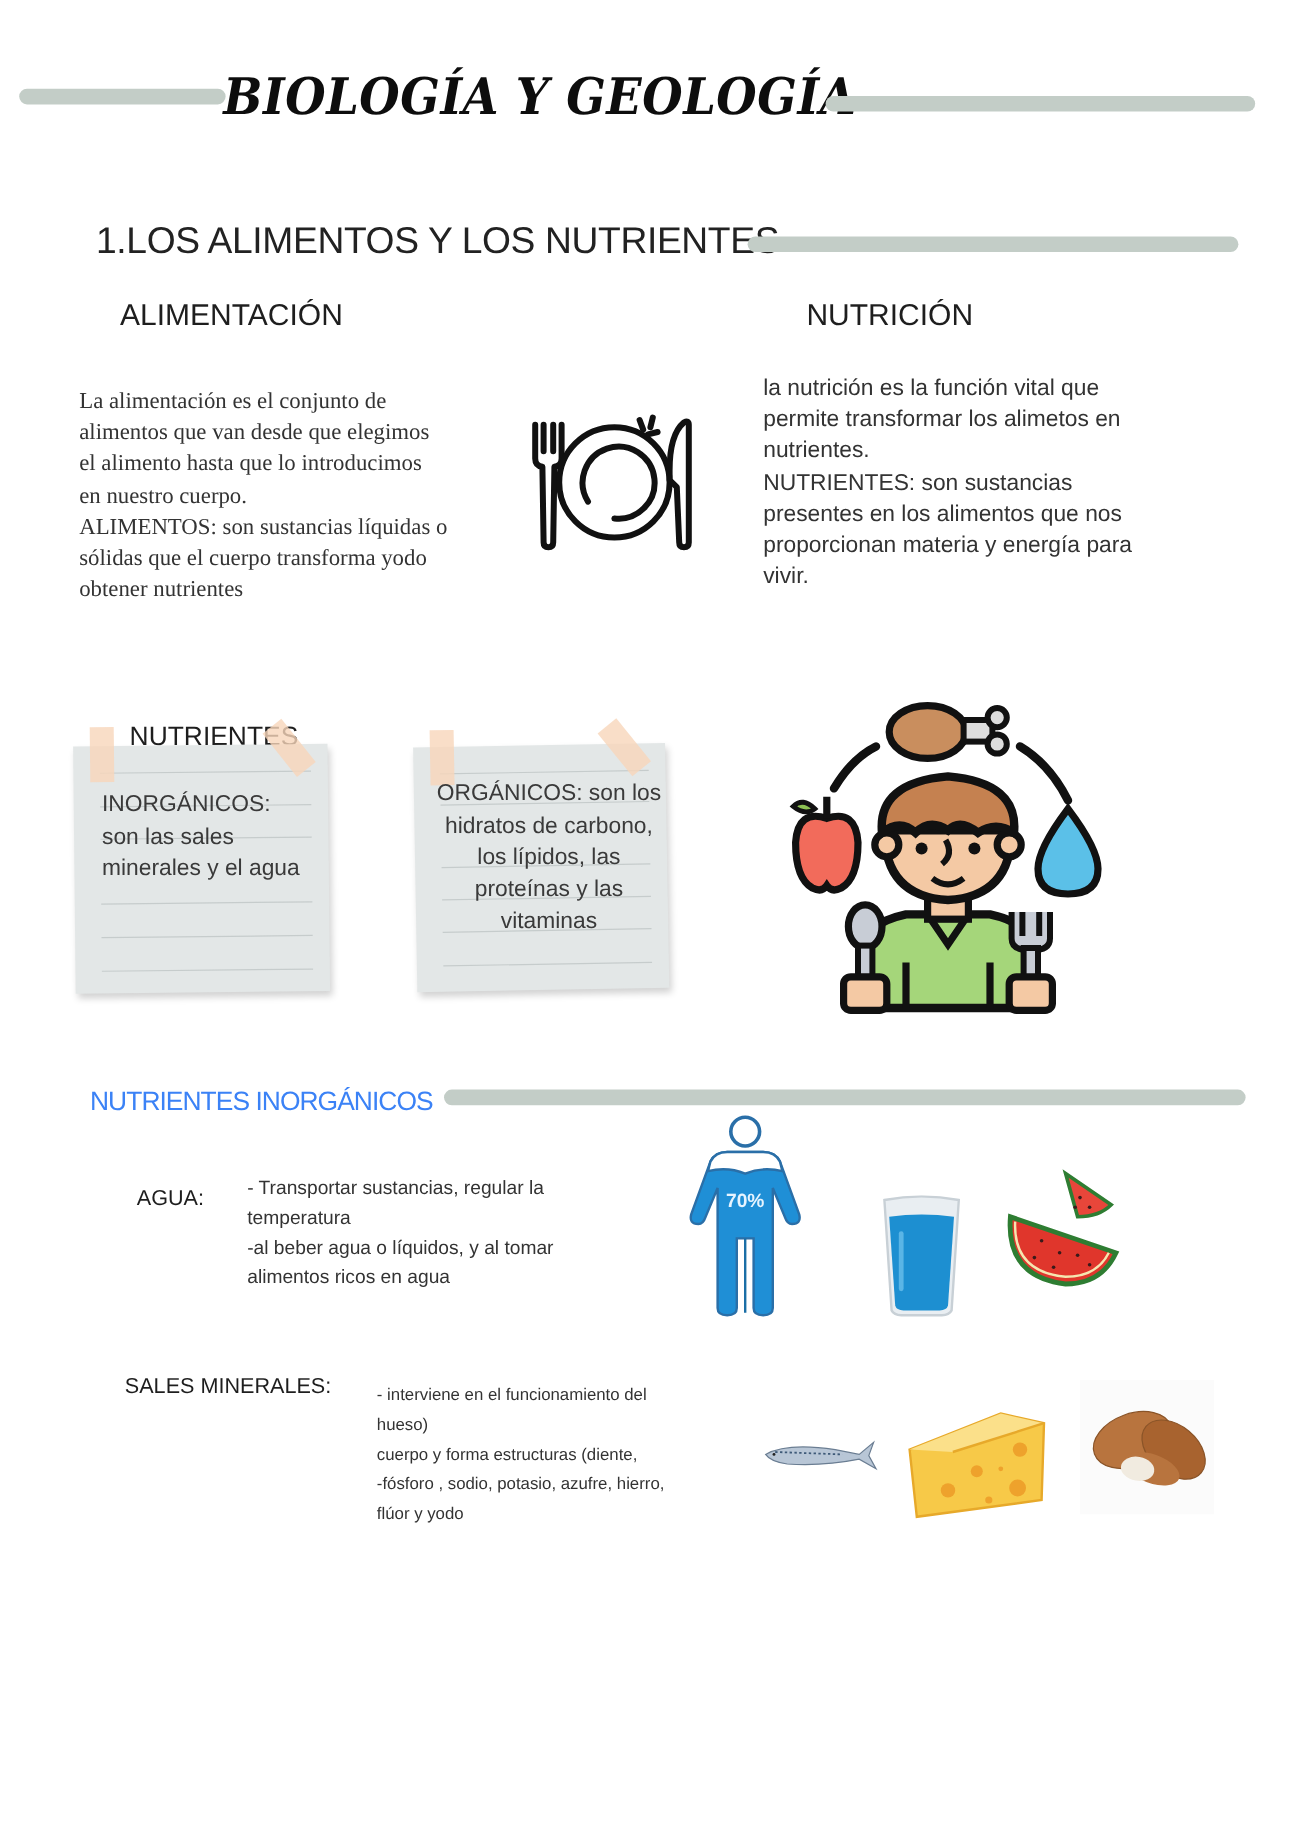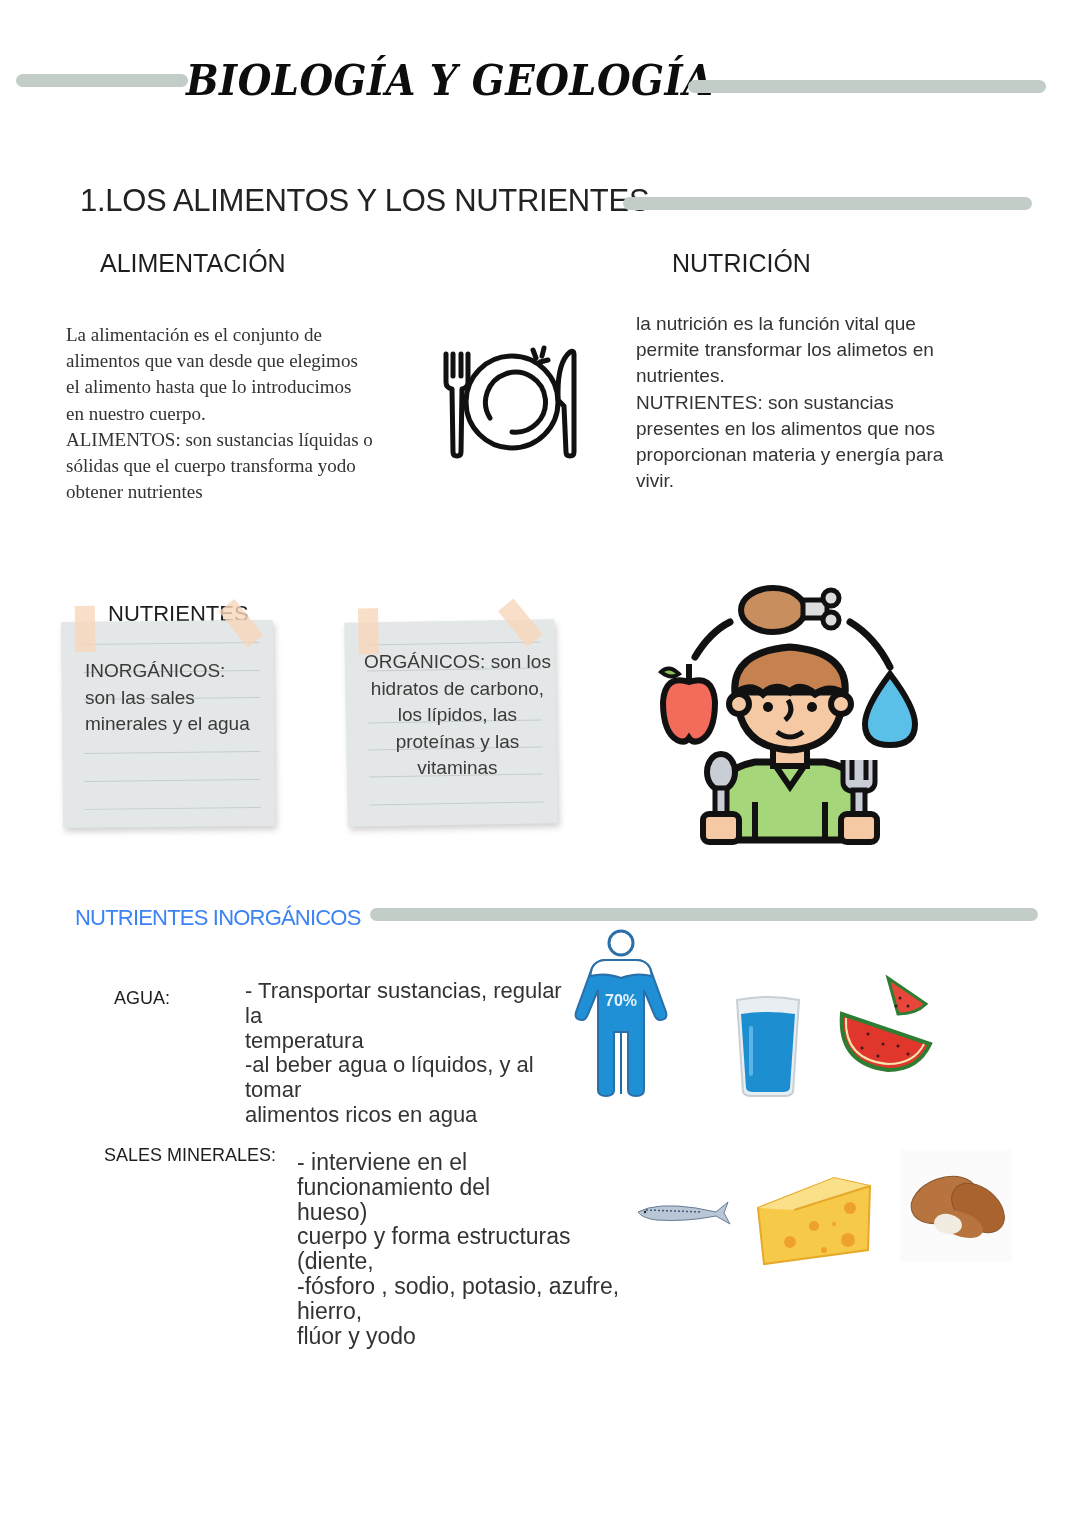--- a/index.html
+++ b/index.html
@@ -179,21 +179,21 @@
     <path d="M188 178 L188 200 Q188 210 204 210 Q220 210 220 200 L220 178 M197 178 L197 198 M211 178 L211 198" fill="#c8cdd6" stroke="#111" stroke-width="5"></path>
     <rect x="198" y="208" width="12" height="28" fill="#c8cdd6" stroke="#111" stroke-width="5"></rect>
     <rect x="186" y="232" width="36" height="28" rx="6" fill="#f4c9a4" stroke="#111" stroke-width="6"></rect>
   </svg>
 </div>
 
 <div class="sub-title">NUTRIENTES INORGÁNICOS</div>
 <div class="bar" style="left:370px; top:908px; width:668px;"></div>
 
 <div class="tag small" style="left:110px; top:989px;">AGUA:</div>
-<div class="para" style="left:206px; top:979px; width:330px; font-size:22px; line-height:24.8px;margin-left:39px;">
+<div class="para" style="left:206px; top:979px; width:330px; font-size:16px; line-height:24.8px;">
   <div>- Transportar sustancias, regular la</div>
   <div>temperatura</div>
   <div>-al beber agua o líquidos, y al tomar</div>
   <div>alimentos ricos en agua</div>
 </div>
 
 <div class="icon-box" style="left:572px; top:928px; width:98px; height:170px;">
   <svg viewBox="0 0 98 170">
     <circle cx="49" cy="15" r="12" fill="#fff" stroke="#2a6fa8" stroke-width="3"></circle>
     <path d="M20 40 Q24 32 34 32 L64 32 Q74 32 78 40 L94 84 Q96 92 88 92 Q84 92 82 86 L72 62 L72 162 Q72 168 64 168 Q56 168 56 162 L56 104 L42 104 L42 162 Q42 168 34 168 Q26 168 26 162 L26 62 L16 86 Q14 92 10 92 Q2 92 4 84 Z" fill="#1f8fd6" stroke="#2a6fa8" stroke-width="2"></path>
@@ -224,21 +224,21 @@
         <circle cx="40" cy="82" r="1.5"></circle>
         <circle cx="70" cy="80" r="1.5"></circle>
       <circle cx="62" cy="24" r="1.5"></circle>
         <circle cx="70" cy="32" r="1.5"></circle>
         <circle cx="58" cy="32" r="1.5"></circle>
     </g>
   </svg>
 </div>
 
 <div class="tag small" style="left:100px; top:1146px;">SALES MINERALES:</div>
-<div class="para" style="left:297px; top:1150px; width:330px; font-size:23px; line-height:24.8px;">
+<div class="para" style="left:314px; top:1150px; width:330px; font-size:14px; line-height:24.8px;">
   <div>- interviene en el funcionamiento del</div>
   <div>hueso)</div>
   <div>cuerpo y forma estructuras (diente,</div>
   <div>-fósforo , sodio, potasio, azufre, hierro,</div>
   <div>flúor y yodo</div>
 </div>
 
 <div class="icon-box" style="left:636px; top:1198px; width:96px; height:30px;">
   <svg viewBox="0 0 96 30">
     <path d="M2 14 Q20 4 60 10 L80 14 L92 4 L88 15 L94 26 L80 18 Q50 24 20 22 Q6 20 2 14 Z" fill="#b8c6d6" stroke="#6a7d92" stroke-width="1"></path>

